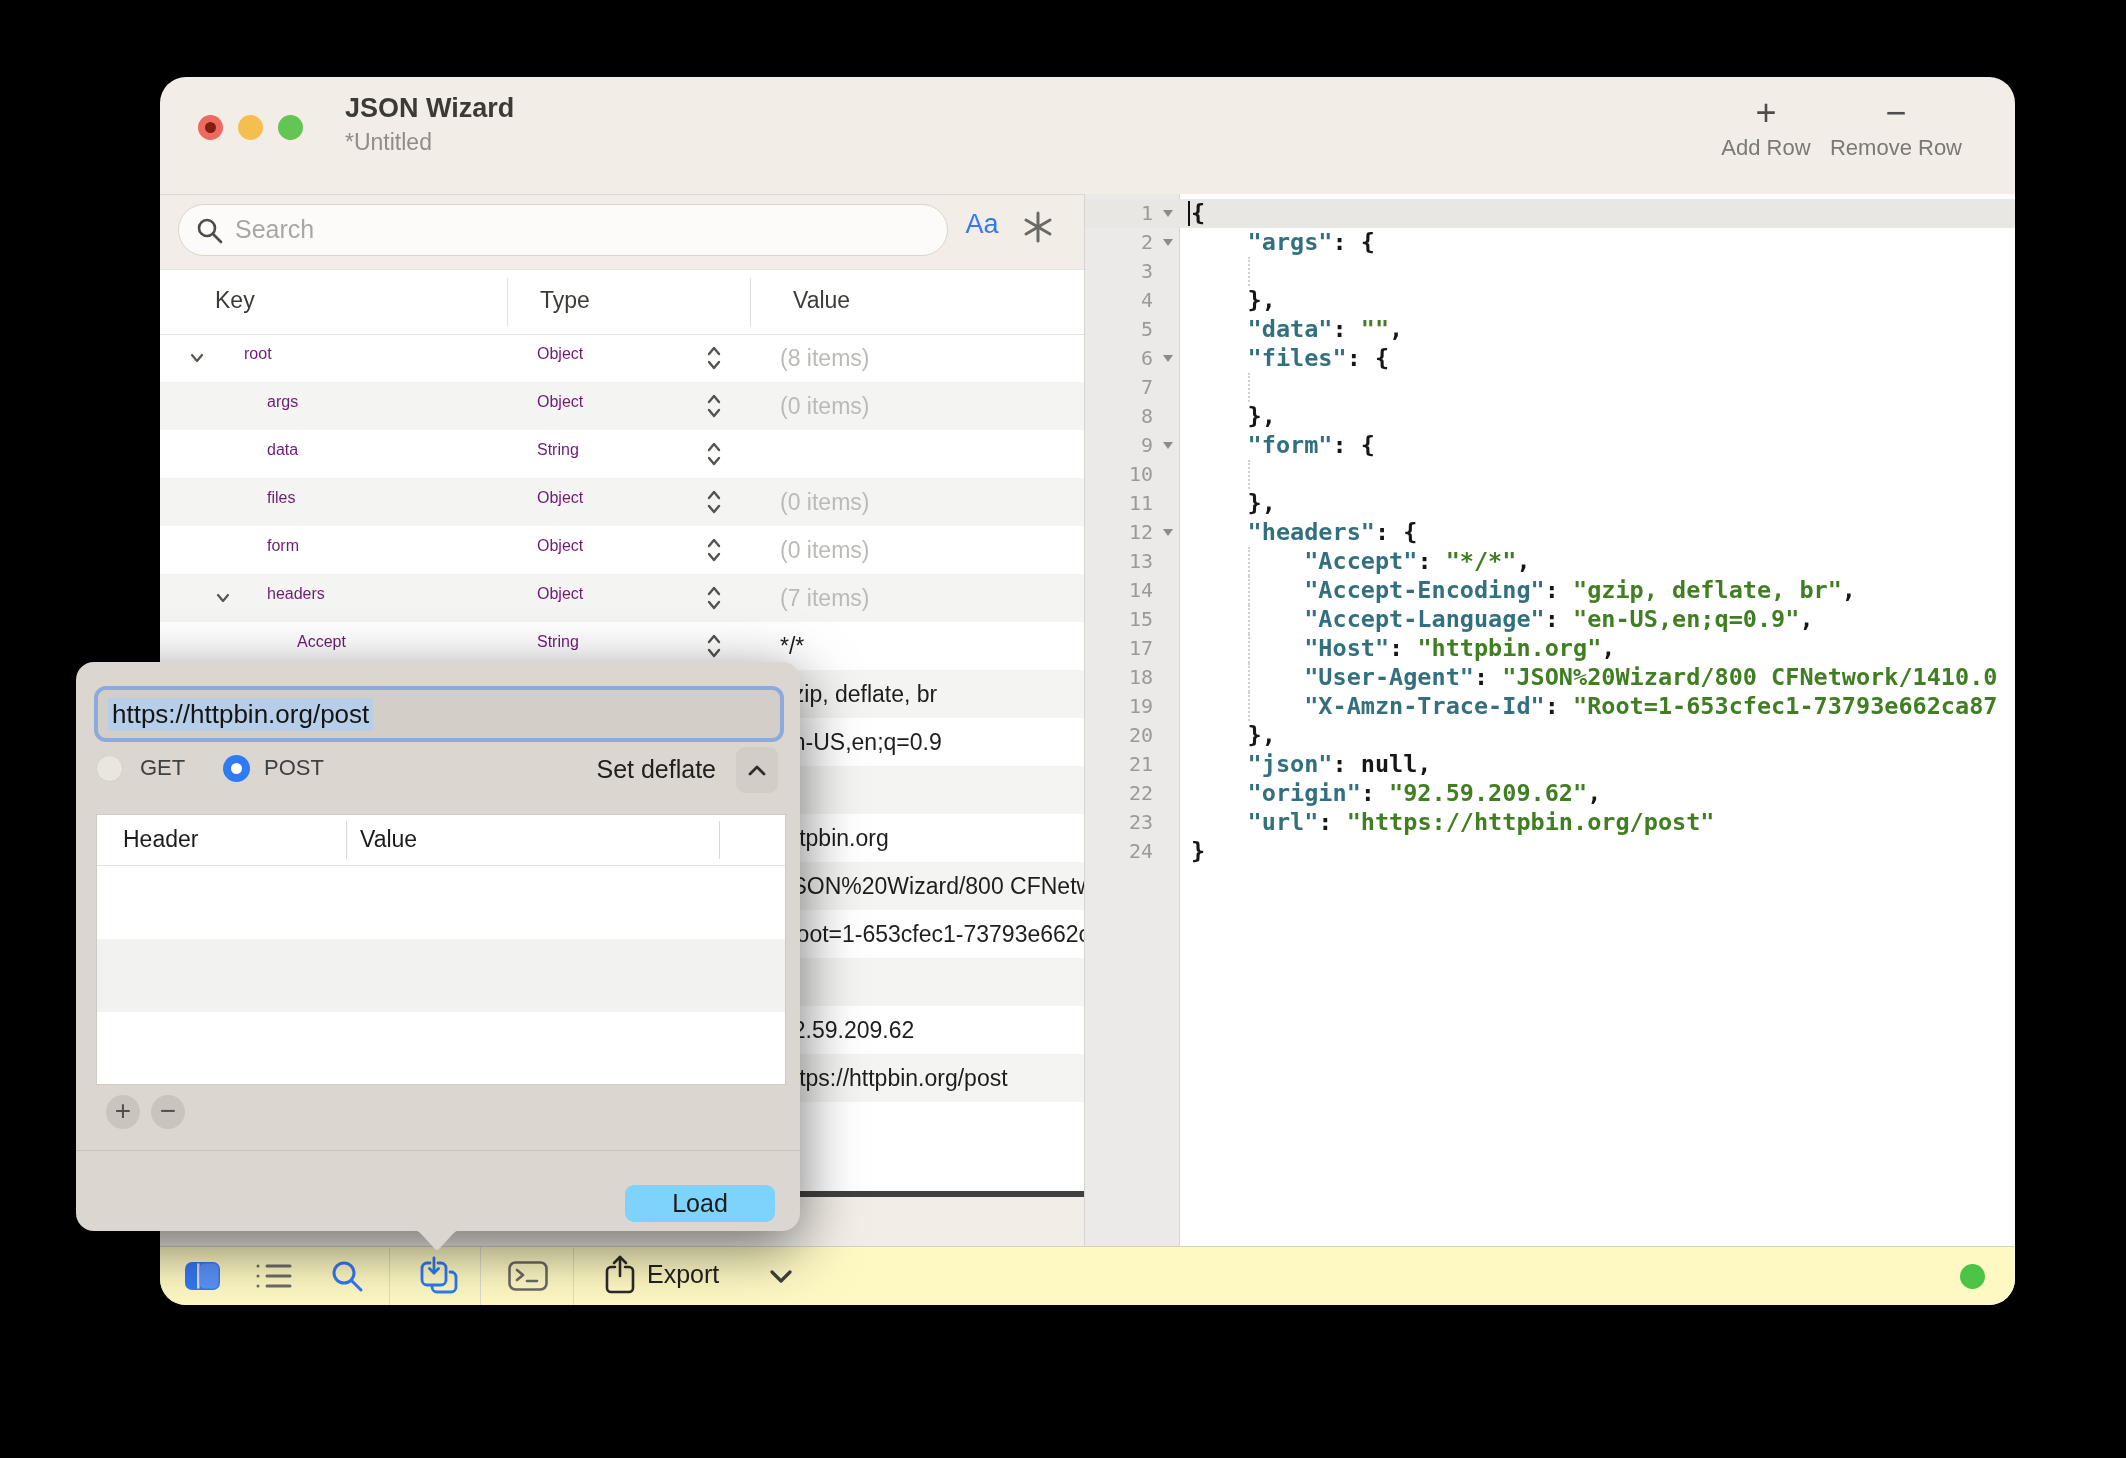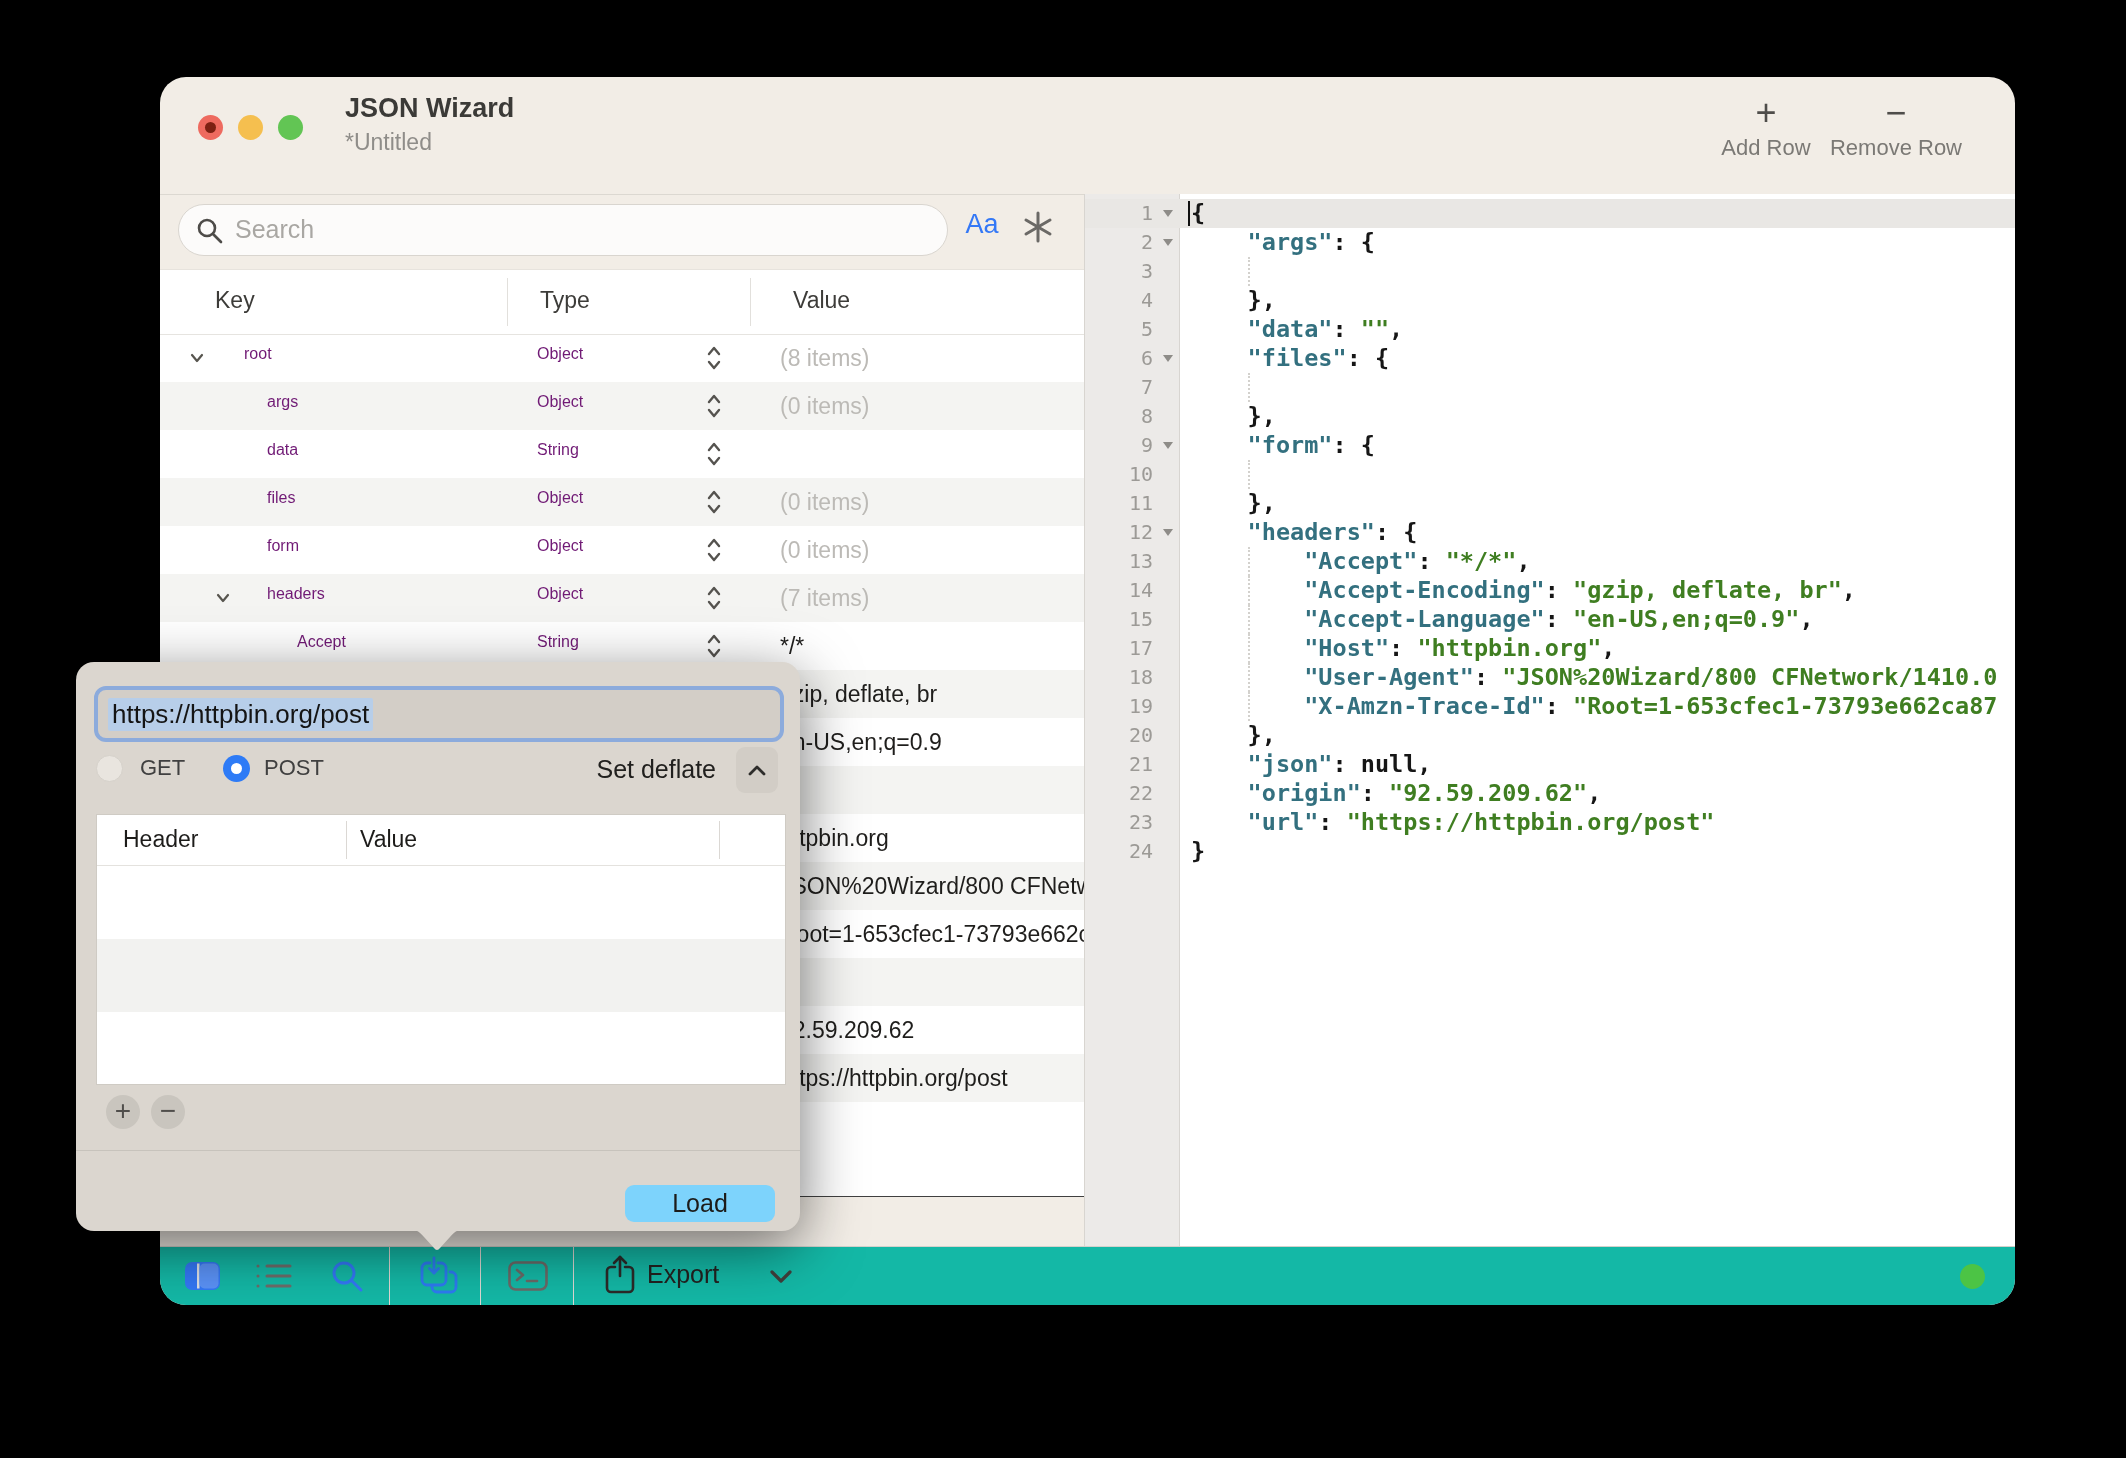--- a/index.html
+++ b/index.html
@@ -22,21 +22,21 @@
   #add-row{left:1530px;width:152px}
   #remove-row{left:1648px;width:176px}
   
   .search-field{position:absolute;left:18px;top:127px;width:770px;height:52px;background:#fcfbfa;
                 border:1px solid #d9d5cf;border-radius:27px;box-sizing:border-box}
   .search-ph{position:absolute;left:56px;top:10px;font-size:25px;color:#a9a7a3}
   .btn-aa{position:absolute;left:798px;top:132px;width:48px;text-align:center;font-size:27px;color:#3478f6}
   .btn-regex{position:absolute;left:858px;top:129px;width:40px;height:42px}
   
   .table-area{position:absolute;left:0;top:192px;width:924px;height:928px;background:#fff;
-              border-top:1px solid #e7e3dd;border-bottom:1px solid #404040;overflow:hidden;box-sizing:border-box}
+              border-top:1px solid #e7e3dd;border-bottom:6px solid #404040;overflow:hidden;box-sizing:border-box}
   .thead{position:absolute;top:0;left:0;right:0;height:64px;border-bottom:1px solid #e6e4e0}
   .thead .col{position:absolute;top:17px;font-size:23px;color:#3d3c39}
   .thead .sep{position:absolute;top:8px;height:48px;width:1px;background:#e2e0dc}
   .trow{position:absolute;left:0;width:100%;height:48px}
   .trow.alt{background:#f4f4f2}
   .trow .chev{position:absolute;top:16px}
   .trow .key,.trow .type{position:absolute;top:11px;font-size:16px;color:#701a75;white-space:nowrap}
   .trow .type{left:377px}
   .trow .stepper{position:absolute;left:545px;top:9px}
   .trow .val{position:absolute;left:620px;top:11px;font-size:23px;color:#1f1e1c;white-space:nowrap}
@@ -53,21 +53,21 @@
   .fold{position:absolute;right:6px;top:11px;width:0;height:0;
         border-left:5px solid transparent;border-right:5px solid transparent;border-top:7px solid #8e8c88}
   .lcode{padding-left:12px;position:relative;font-family:"DejaVu Sans Mono",monospace;
          font-size:23.5px;font-weight:bold;line-height:29px;white-space:pre;color:#161616}
   .lcode .k{color:#33707f}
   .lcode .s{color:#3f7e21}
   .lcode .p{color:#161616}
   .eline.guide .lcode::before{content:"";position:absolute;left:69px;top:0;bottom:0;border-left:2px dotted #d3d1cd}
   .caret{position:absolute;left:9px;top:2px;width:2px;height:25px;background:#101010}
   
-  .toolbar{position:absolute;left:0;bottom:0;width:100%;height:58px;background:#14b8a6;border-top:1px solid #d4d1cb}
+  .toolbar{position:absolute;left:0;bottom:0;width:100%;height:58px;background:#fef9c3;border-top:1px solid #d4d1cb}
   .tsep{position:absolute;top:0;bottom:0;width:1px;background:#ddd9d3}
   .ticon{position:absolute}
   .export-label{position:absolute;left:487px;top:13px;font-size:25px;color:#232220}
   .status-dot{position:absolute;left:1800px;top:17px;width:25px;height:25px;border-radius:50%;background:#4cc445}
   
   .popover{position:absolute;left:76px;top:662px;width:724px;height:569px;background:#dbd6cf;
            border-radius:18px;box-shadow:0 16px 60px rgba(0,0,0,.55);z-index:10}
   .ptail{position:absolute;left:407px;top:1229px;z-index:10}
   .url-field{position:absolute;left:18px;top:24px;width:690px;height:56px;border:4px solid #8cabdc;
              border-radius:12px;background:#d3cec7;box-sizing:border-box}

